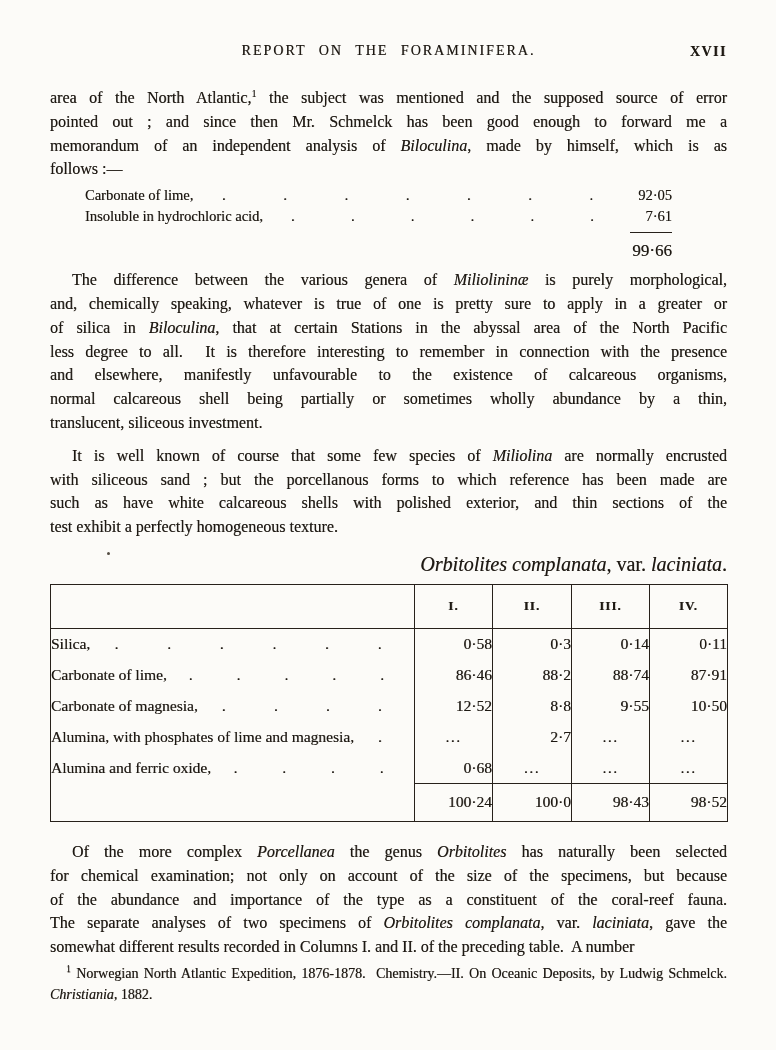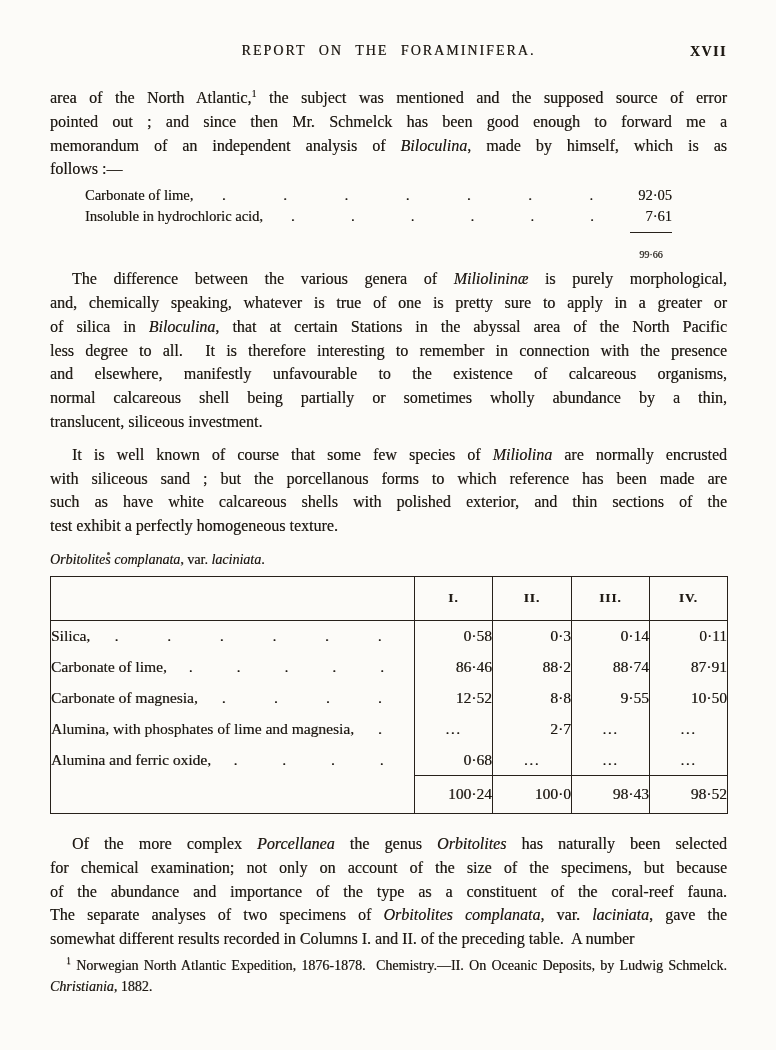--- a/index.html
+++ b/index.html
@@ -34,24 +34,24 @@
   .p4 { margin-top: 18px; font-family: Liberation Serif, serif; }
 
   
   .mini { margin: 6px 0 0 35px; width: 587px; font-size: 14.5px; }
   .mini-row { display: flex; align-items: baseline; height: 20.5px; }
   .mlbl { white-space: nowrap; }
   .leaders { flex: 1; display: flex; justify-content: space-around; align-items: baseline; }
   .ldot { line-height: 1; }
   .mval { width: 50px; text-align: right; }
   .mini-total { display: flex; justify-content: flex-end; margin-top: 4px; }
-  .mini-total-val { min-width: 42px; border-top: 1.4px solid #27211b; padding-top: 16px; text-align: center; font-size: 10px; }
-
-  
-  .table-title { margin-top: 14px; text-align: left; font-size: 14px; }
+  .mini-total-val { min-width: 42px; border-top: 1.4px solid #27211b; padding-top: 8px; text-align: right; font-size: 17px; }
+
+  
+  .table-title { margin-top: 14px; text-align: right; font-size: 20px; }
   table.analysis { margin-top: 8px; width: 677px; border-collapse: collapse; border: 1.7px solid #27211b; font-size: 15.5px; table-layout: fixed; }
   .analysis th, .analysis td { border-left: 1.3px solid #27211b; padding: 0; }
   .analysis .corner, .analysis .lblcell, .analysis .totallbl { border-left: none; }
   .analysis thead th { height: 44px; border-bottom: 1.4px solid #27211b; }
   .colhead { font-size: 13px; font-weight: bold; letter-spacing: 1px; }
   .analysis tbody td { height: 31px; }
   .lblcell { padding-left: 15px; }
   .lblflex { display: flex; align-items: baseline; padding-right: 8px; font-family: Liberation Serif, serif; }
   .valcell { text-align: right; padding-right: 13px; }
   .valcell.nil { text-align: center; letter-spacing: 1.5px; }

